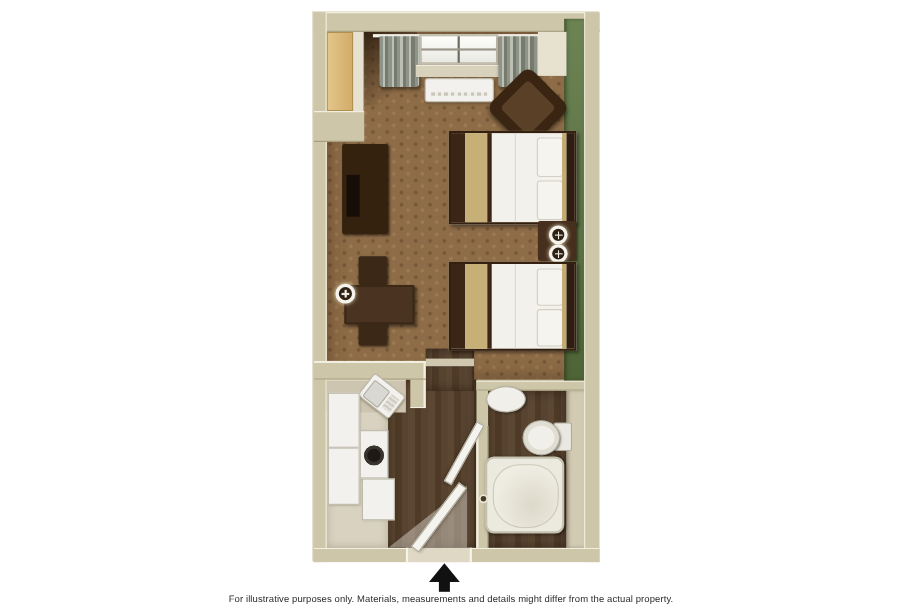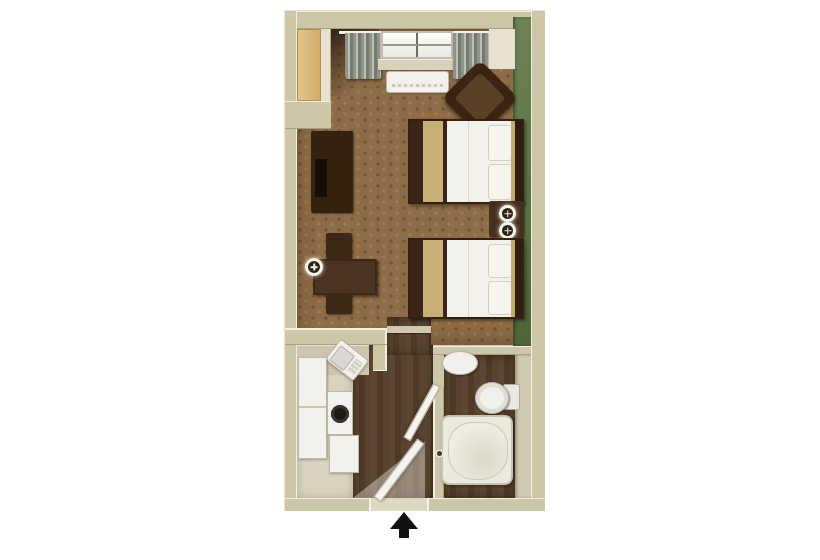--- a/index.html
+++ b/index.html
@@ -159,14 +159,15 @@
     <div class="abs" style="left:68px;top:430px;width:72px;height:57px;background:rgba(255,253,244,.38);clip-path:polygon(0% 100%,100% 0%,100% 100%);"></div>
     <div class="abs door" style="left:92px;top:484px;width:73px;height:9px;transform:rotate(-53deg);transform-origin:left center;"></div>
 
   </div>
 
   <div>
     <div class="arrow-head"></div>
     <div class="arrow-stem"></div>
   </div>
 
+  <div class="caption">For illustrative purposes only.  Materials, measurements and details might differ from the actual property.</div>
 
 </div>
 
 </body></html>

